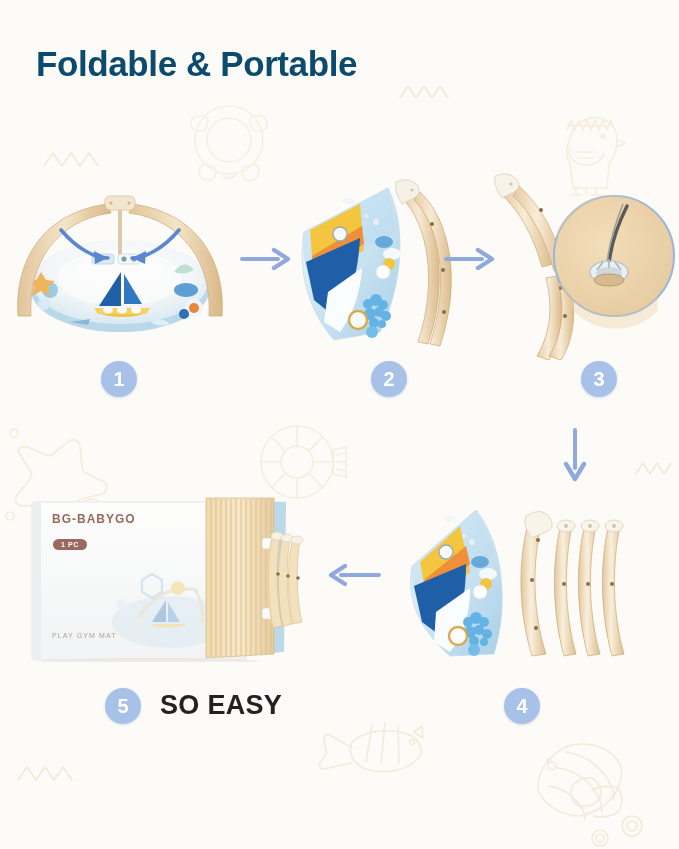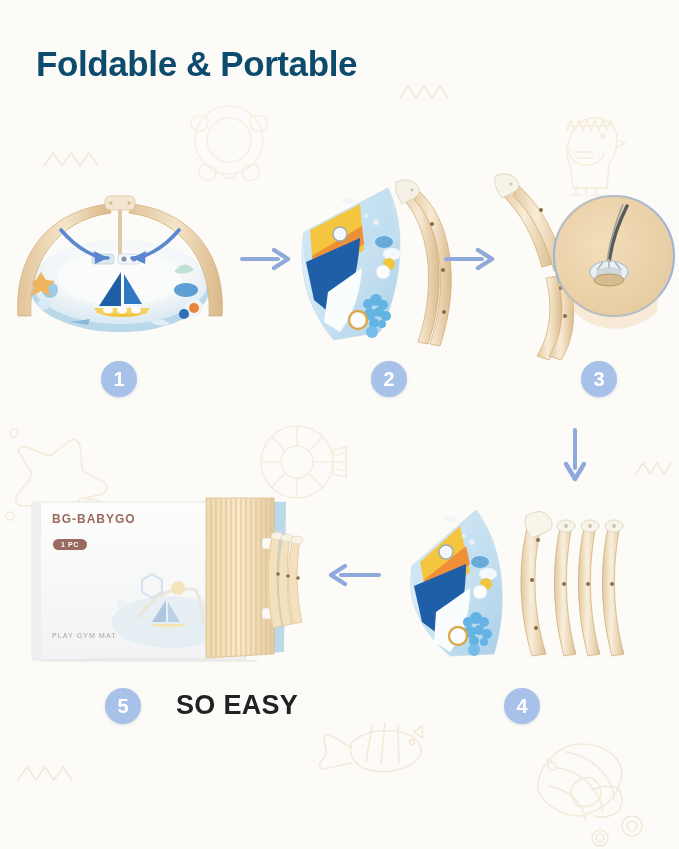--- a/index.html
+++ b/index.html
@@ -58,21 +58,20 @@
   #badge5 { left: 105px; top: 688px; }
 
   .so-easy {
     position: absolute;
     left: 160px;
     top: 690px;
     font-size: 27px;
     font-weight: bold;
     color: #222225;
     letter-spacing: 0.3px;
-    margin-left: 16px;
   }
 
   
   .fig { position: absolute; }
   #fig1 { left: 8px;   top: 168px; }
   #fig2 { left: 288px; top: 172px; }
   #fig3 { left: 483px; top: 168px; }
   #fig4 { left: 398px; top: 488px; }
   #fig5 { left: 30px;  top: 492px; }
 

